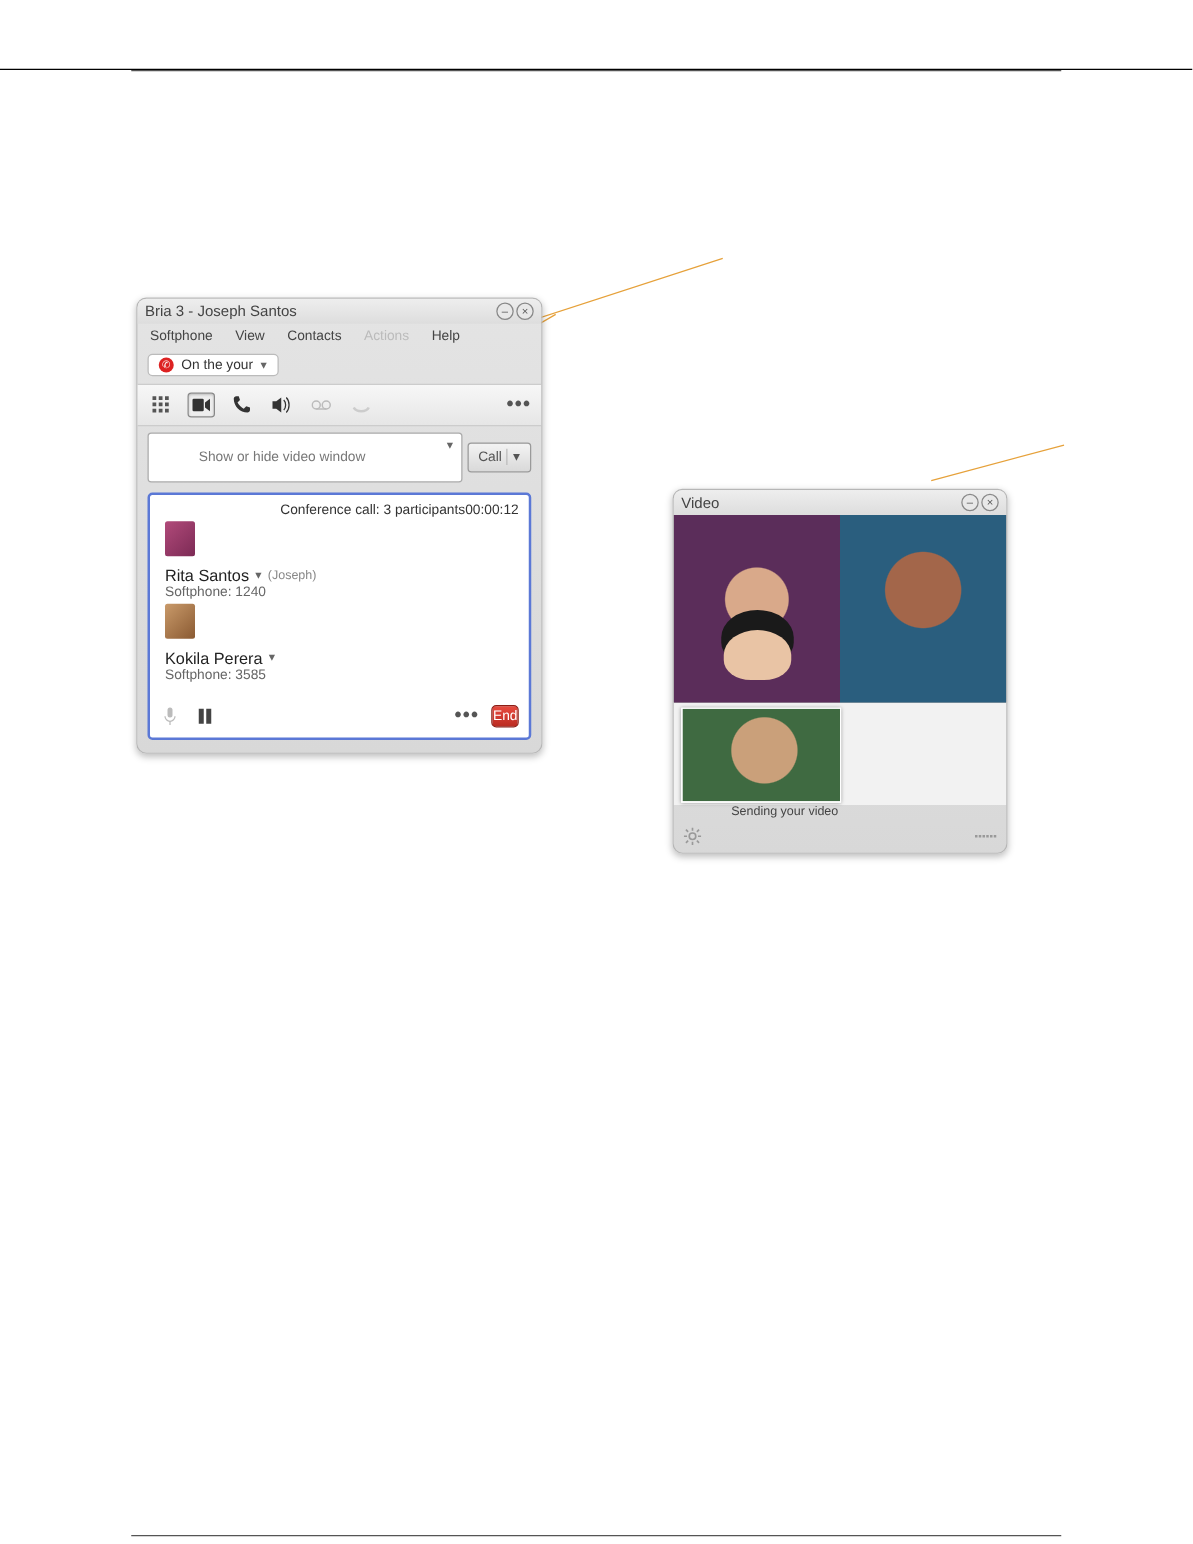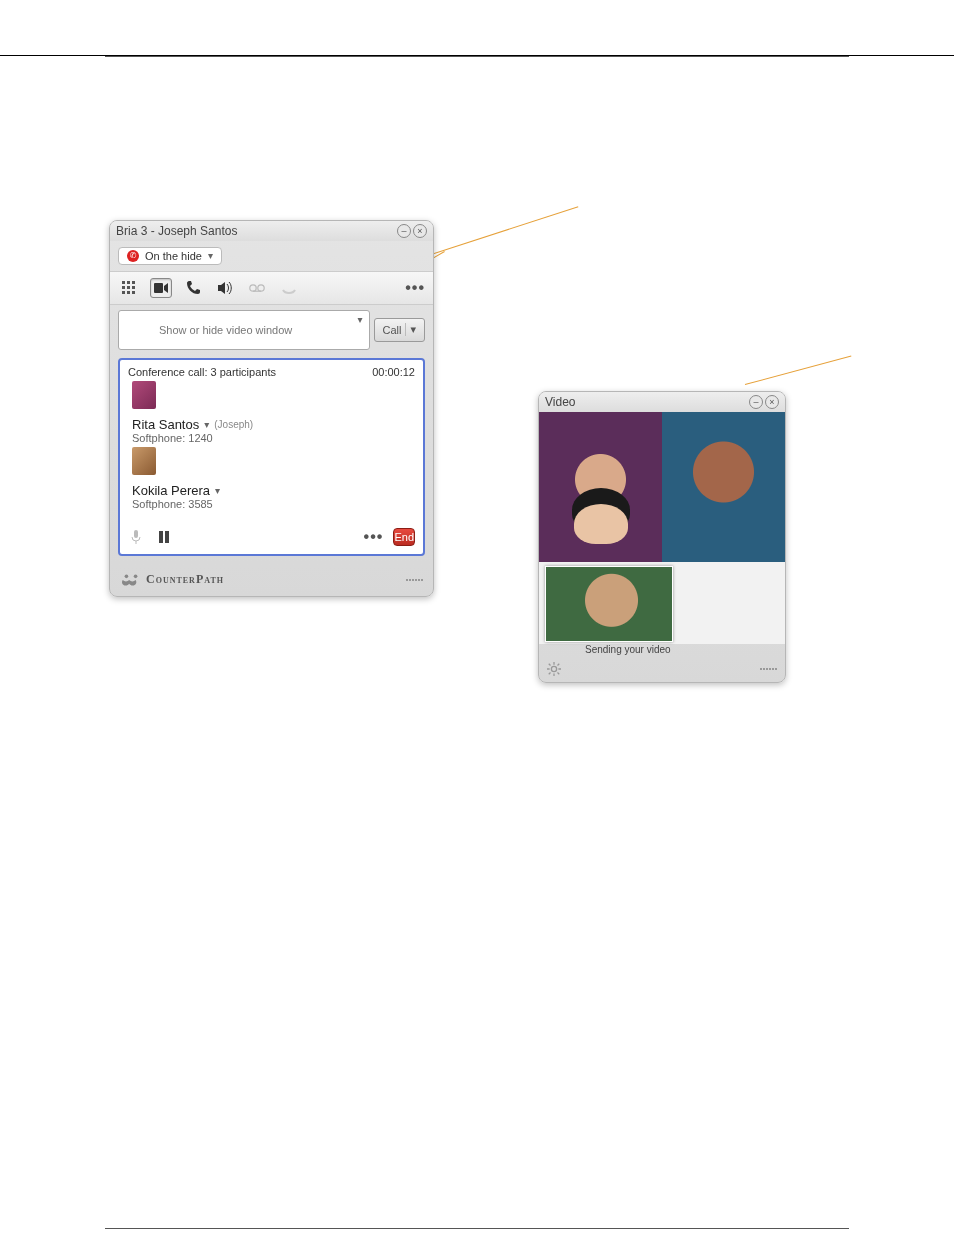--- a/index.html
+++ b/index.html
@@ -16,21 +16,21 @@
     border-top: 1px solid #000;
     border-bottom: 1px solid #000;
     margin-top: 55px;
   }
   .hr-top { position:absolute; top:0; left:105px; right:105px; border-top:1px solid #555; }
   .hr-bot { position:absolute; bottom:60px; left:105px; right:105px; border-top:1px solid #555; }
 
   
   .bria-window {
     position: absolute;
-    top: 164px;
+    top: 182px;
     left: 109px;
     width: 325px;
     background: linear-gradient(#e4e4e4,#d8d8d8);
     border: 1px solid #b6b6b6;
     border-radius: 8px;
     box-shadow: 0 2px 6px rgba(0,0,0,0.25);
     overflow: hidden;
   }
   .titlebar {
     display: flex;
@@ -97,21 +97,21 @@
     background:linear-gradient(#f3f3f3,#d9d9d9);
     font-size:11px; color:#555; cursor:pointer;
   }
   .call-btn .split { border-left:1px solid #bbb; padding-left:4px; }
 
   .call-panel {
     margin: 3px 8px 10px 8px;
     background:#fff; border:2px solid #5b78d6; border-radius:4px;
     padding:6px 8px 8px 8px;
   }
-  .cp-head { display:flex; justify-content:space-between; font-size:11px; color:#333; margin-bottom:3px;}
+  .cp-head { display:flex; justify-content:flex-end; font-size:11px; color:#333; margin-bottom:3px;}
   .participant { display:flex; align-items:flex-start; gap:8px; margin:3px 0 1px 4px;flex-direction:column;}
   .avatar { width:24px; height:28px; border-radius:2px; }
   .av1 { background:linear-gradient(135deg,#b14a7a,#7c2a55); }
   .av2 { background:linear-gradient(135deg,#c99a6a,#8a5a32); }
   .p-info .name { font-size:13px; font-weight:500; color:#222; display:flex; align-items:center; gap:5px;}
   .p-info .sub { font-size:11px; color:#666; }
   .video-tag { font-size:10px; color:#888; }
   .cp-foot { display:flex; justify-content:space-between; align-items:center; margin-top:18px;}
   .cp-foot-left { display:flex; gap:12px; }
   .mic-ic, .pause-ic { width:16px; height:16px; cursor:pointer; color:#888; }
@@ -127,21 +127,21 @@
   }
   .cp-logo { display:flex; align-items:center; gap:4px; font-family:Georgia,serif; font-weight:bold; letter-spacing:1px; font-size:12px; color:#555;}
   .cp-logo svg { width:22px; height:16px; }
   .grip { display:flex; gap:1px; }
   .grip span{ width:2px; height:2px; background:#999; }
 
   
   .video-window {
     position:absolute;
     top: 335px; left: 538px;
-    width: 248px;
+    width: 268px;
     background:linear-gradient(#e4e4e4,#d8d8d8);
     border:1px solid #b6b6b6; border-radius:8px;
     box-shadow:0 2px 6px rgba(0,0,0,0.25);
     overflow:hidden;
   }
   .video-main {
     height:150px; background:#000; display:flex;
   }
   .vid-a, .vid-b { flex:1; position:relative; }
   .vid-a { background: radial-gradient(circle at 50% 45%, #d9a98a 0 25px, #5b2d5a 26px 100%); }
@@ -180,25 +180,32 @@
 
   <div class="bria-window">
     <div class="titlebar">
       <span>Bria 3 - Joseph Santos</span>
       <div class="ctrls">
         <div class="round-btn">–</div>
         <div class="round-btn">×</div>
       </div>
     </div>
 
+    <div class="menubar">
+      <span>Softphone</span>
+      <span>View</span>
+      <span>Contacts</span>
+      <span class="disabled">Actions</span>
+      <span>Help</span>
+    </div>
 
     <div class="status-row">
       <div class="status-pill">
         <span class="status-dot">✆</span>
-        <span>On the hide</span>
+        <span>On the your</span>
         <span class="chev">▾</span>
       </div>
     </div>
 
     <div class="toolbar">
       <div class="toolbar-left">
         <div class="tb-btn">
           <svg viewBox="0 0 16 16">
               <g fill="#555">
                 <rect x="1" y="1" width="3" height="3"></rect>
@@ -301,38 +308,20 @@
         </div>
         <div class="cp-foot-right">
           <span class="more-dots">•••</span>
           <div class="end-btn">
             <span>End</span>
           </div>
         </div>
       </div>
     </div>
 
-    <div class="footerbar">
-      <div class="cp-logo">
-        <svg viewBox="0 0 24 16">
-            <path d="M6 14c-3 0-5-3-3-6 2 2 5 2 7 0 2 2 5 2 7 0 2 3 0 6-3 6-2 0-3-1-4-2-1 1-2 2-4 2z" fill="#888"></path>
-            <circle cx="7" cy="4" r="2" fill="#888"></circle>
-            <circle cx="17" cy="4" r="2" fill="#888"></circle>
-          </svg>
-        <span style="font-variant:small-caps">CounterPath</span>
-      </div>
-      <div class="grip">
-        <span></span>
-          <span></span>
-          <span></span>
-          <span></span>
-          <span></span>
-          <span></span>
-      </div>
-    </div>
   </div>
 
   <div class="video-window">
     <div class="titlebar">
       <span>Video</span>
       <div class="ctrls">
         <div class="round-btn">–</div>
         <div class="round-btn">×</div>
       </div>
     </div>

